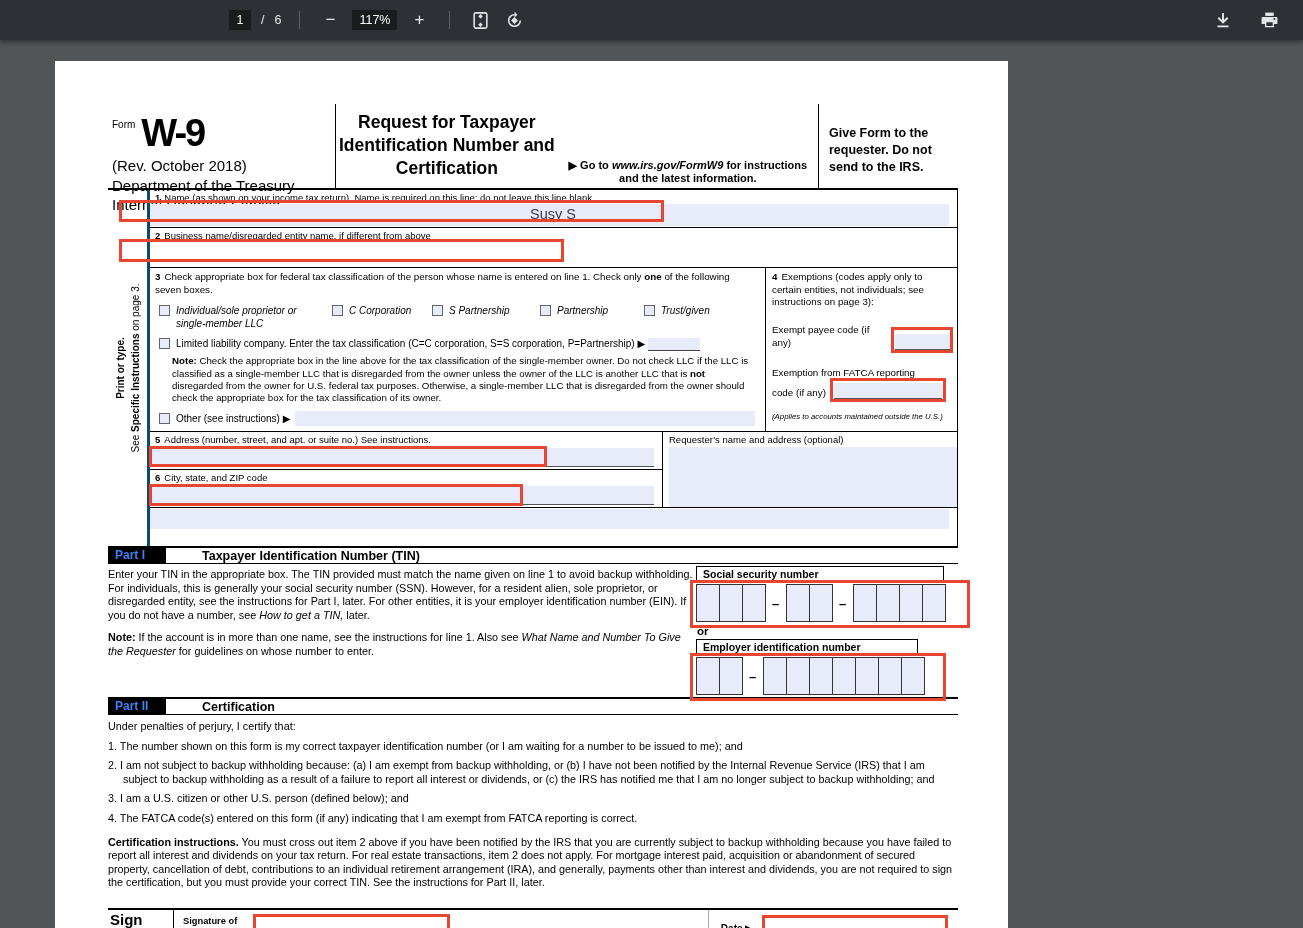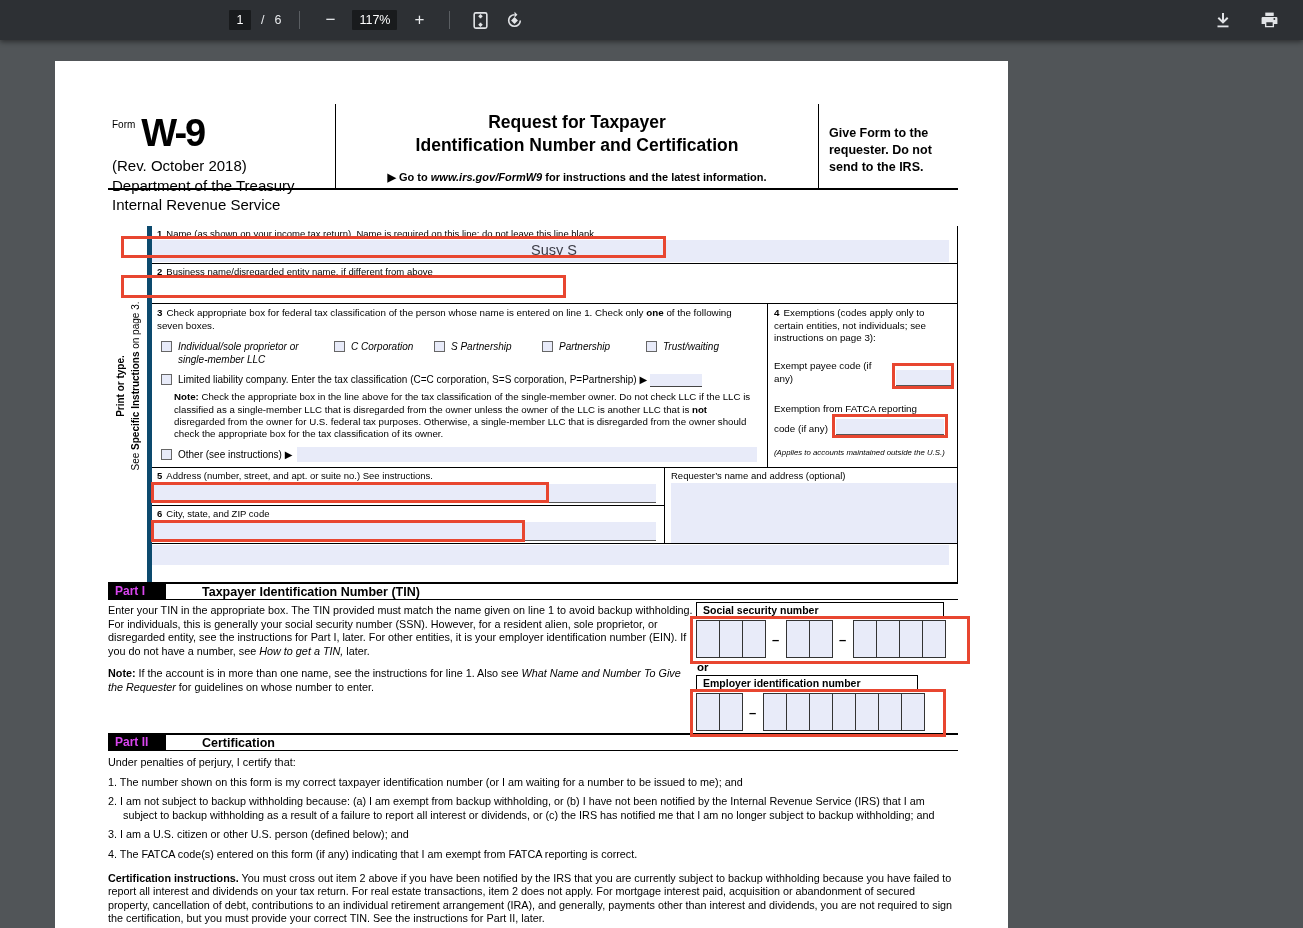--- a/index.html
+++ b/index.html
@@ -25,33 +25,33 @@
           background:#fff; overflow:hidden; color:#000; }
 
   .form { position:relative; margin:43px 50px 0 53px; width:850px; }
 
   
   .fh { display:flex; height:86px; border-bottom:2px solid #000; }
   .fh-l { width:228px; border-right:1px solid #000; padding:8px 4px 0 4px; }
   .fh-form-word { font-size:10px; display:inline-block; vertical-align:18px; }
   .fh-w9 { font-size:38px; font-weight:900; letter-spacing:-2px; display:inline-block; margin-left:6px; }
   .fh-small { font-size:15px; line-height:1.18; margin-top:2px; }
-  .fh-m { flex:1; display:flex; flex-direction:column; text-align:center; }
+  .fh-m { flex:1; display:flex; flex-direction:row; text-align:center; }
   .fh-title { font-size:17.5px; font-weight:bold; line-height:1.3; margin-top:7px; }
   .fh-goto { margin-top:auto; font-size:11px; font-weight:bold; padding-bottom:4px; }
   .fh-goto .url { font-style:italic; }
   .fh-r { width:140px; border-left:1px solid #000; font-weight:bold; font-size:12.5px;
           padding:21px 6px 0 10px; line-height:1.35; }
 
   
   .upper { display:flex; }
   .sidestrip { width:39px; position:relative; }
   .vwrap { position:absolute; top:50%; left:50%; transform:translate(-50%,-50%) rotate(-90deg);
            white-space:nowrap; text-align:center; font-size:10px; line-height:1.45; }
-  .mainbox { flex:1; border-left:5px solid #0c4a6e; border-right:1px solid #000; position:relative;margin-top:36px; }
+  .mainbox { flex:1; border-left:3px solid #0c4a6e; border-right:1px solid #000; position:relative; }
 
   .rowlabel { font-size:9.5px; padding:2px 0 1px 5px; height:14px; white-space:nowrap; }
   .lnum { font-weight:bold; margin-right:4px; }
   .frow1 { height:38px; border-bottom:1px solid #000; }
   .frow2 { height:40px; border-bottom:1px solid #000; }
   .fieldwrap { position:relative; margin:0 8px 0 0;text-align:center; }
   .f-input { height:22px; background:#e8ebf9; font-size:14.5px; color:#3c3c46;
              padding:2px 0 0 7px; }
   .f-input2 { height:24px; background:#fff; position:relative; }
   .hl { position:absolute; border:3px solid #e84630; pointer-events:none; z-index:4; }
@@ -88,21 +88,21 @@
             border-bottom:1px solid #555; }
   .reqcol { flex:1; display:flex; flex-direction:column; font-size:9.5px; padding:2px 0 0 6px; }
   .reqfill { flex:1; background:#e8ebf9; margin:2px 0 0 0; }
 
   .frow7 { height:37px; }
   .f7strip { height:20px; margin:1px 8px 0 0; background:#e8ebf9; }
 
   
   .partbar { border-top:2.5px solid #000; border-bottom:1px solid #000; height:18px;
              display:flex; align-items:center; }
-  .partbadge { background:#000; color:#d946ef; font-weight:bold; font-size:12px;
+  .partbadge { background:#000; color:#3b82f6; font-weight:bold; font-size:12px;
                padding:1px 10px 2px 7px; width:58px; height:15px; line-height:12px;
                display:flex; align-items:center; }
   .parttitle { font-weight:bold; font-size:12.5px; margin-left:36px; }
 
   .p1body { display:flex; height:133px; }
   .p1left { width:585px; font-size:10.8px; line-height:1.26; padding-top:4px; }
   .p1note { margin-top:9px; }
   .it { font-style:italic; }
   .bd { font-weight:bold; }
   .p1right { margin-left:auto; width:262px; padding-top:2px; position:relative; }
@@ -245,21 +245,21 @@
               <div class="ckitem" style="width:108px">
                     <span class="chk"></span>
                     <span>S Partnership</span>
                   </div>
               <div class="ckitem" style="width:104px">
                     <span class="chk"></span>
                     <span>Partnership</span>
                   </div>
               <div class="ckitem">
                     <span class="chk"></span>
-                    <span>Trust/waiting</span>
+                    <span>Trust/given</span>
                   </div>
             </div>
             <div class="llcrow">
                   <span class="chk"></span>
                   <span>Limited liability company. Enter the tax classification (C=C corporation, S=S corporation, P=Partnership) ▶</span>
                   <span class="llcblank"></span>
                 </div>
             <div class="r3note"><span class="bd">Note:</span><span> Check the appropriate box in the line above for the tax classification of the single-member owner.  Do not check LLC if the LLC is classified as a single-member LLC that is disregarded from the owner unless the owner of the LLC is another LLC that is </span><span class="bd">not</span><span> disregarded from the owner for U.S. federal tax purposes. Otherwise, a single-member LLC that is disregarded from the owner should check the appropriate box for the tax classification of its owner.</span></div>
             <div class="otherrow">
                   <span class="chk"></span>

